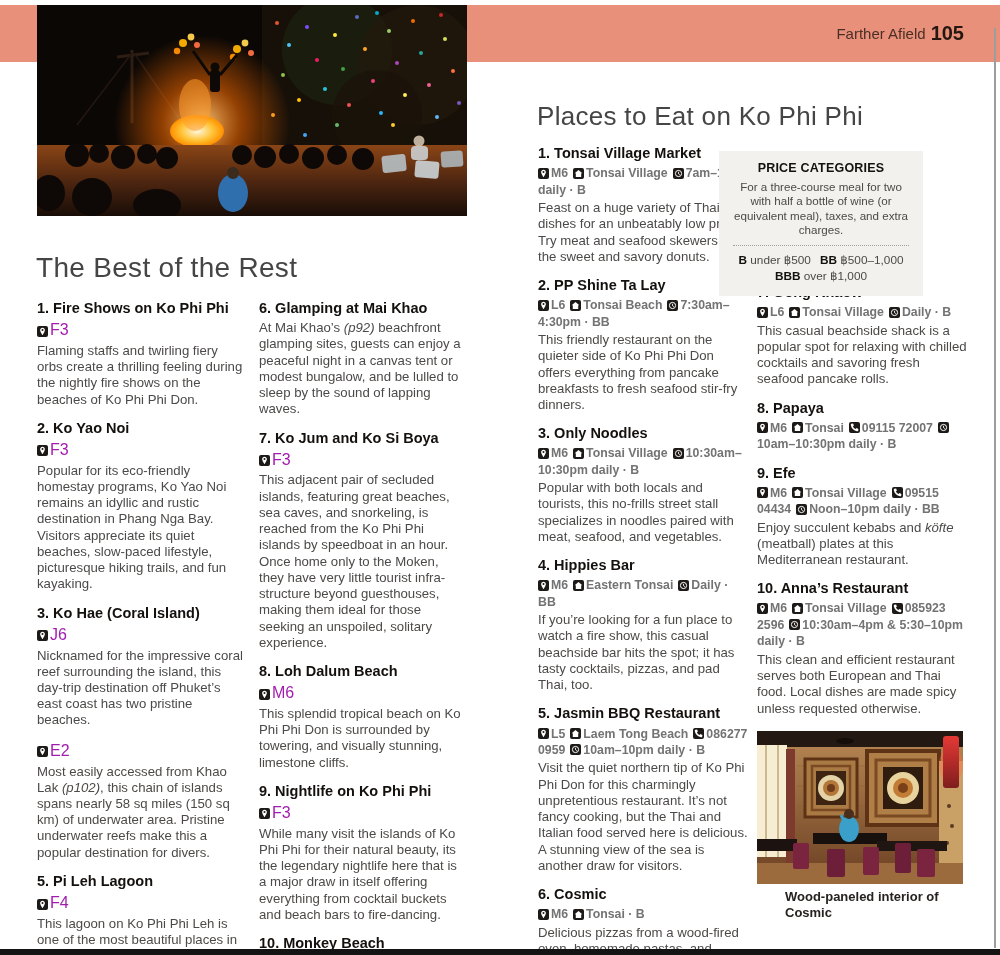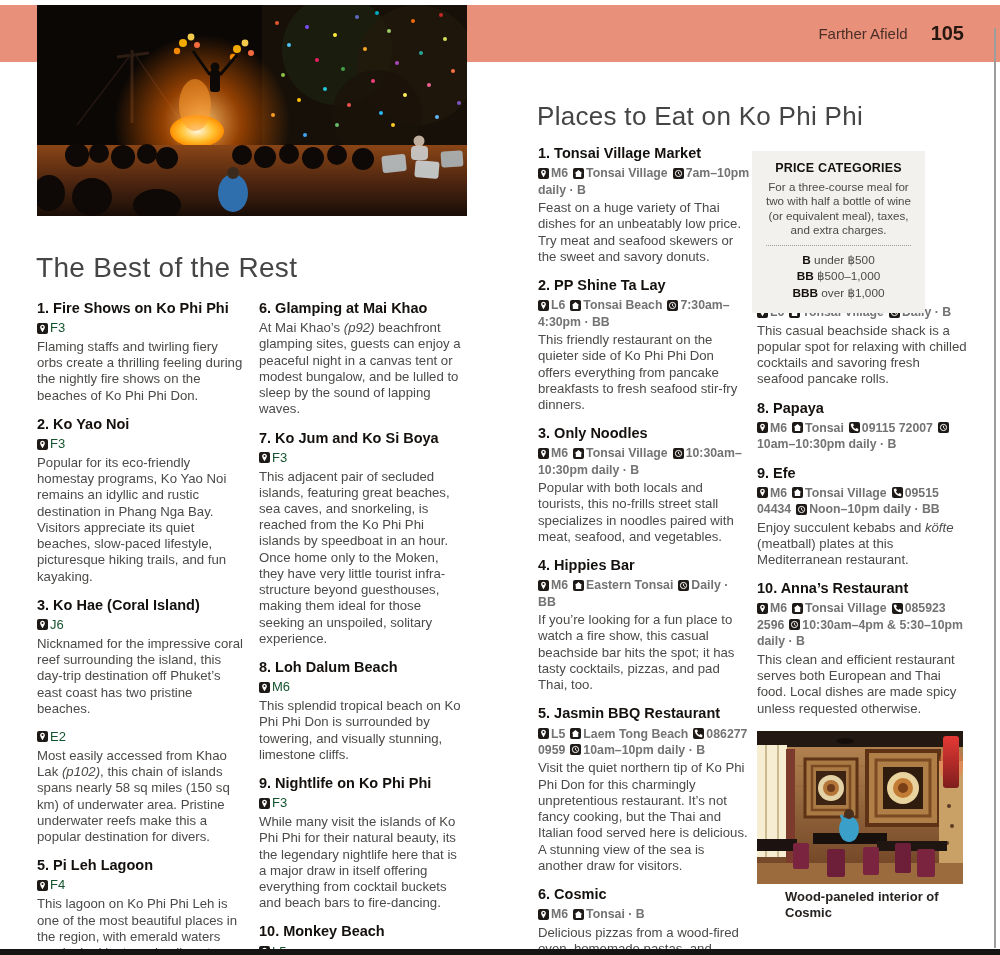--- a/index.html
+++ b/index.html
@@ -1,21 +1,21 @@
 <!DOCTYPE html>
 <html><head>
 <meta charset="utf-8">
 <style>
   html,body { margin:0; padding:0; background:#ffffff; }
   .page { position:relative; width:1000px; height:955px; background:#fff; overflow:hidden;
           font-family:"Liberation Sans","DejaVu Sans",sans-serif; color:#1c1713; }
 
   
   .header-bar { position:absolute; left:0; top:5px; width:1000px; height:57px; background:#e8907a; }
-  .header-inner { position:absolute; right:36px; top:0; height:100%; display:flex; align-items:center; gap:23px; }
+  .header-inner { position:absolute; right:36px; top:0; height:100%; display:flex; align-items:center; gap:5px; }
   .section-label { font-size:15px; color:#4b2f27; }
   .page-number { font-size:20px; font-weight:bold; color:#271711; }
 
   
   .top-photo { position:absolute; left:37px; top:5px; width:430px; height:211px; }
   .top-photo svg, .bottom-photo svg { display:block; width:100%; height:100%; }
   .bottom-photo { position:absolute; left:757px; top:731px; width:206px; height:153px; }
   .caption { font-weight:bold; font-size:13px; line-height:1.25; color:#262220; }
   .top-caption { position:absolute; left:37px; top:223px; width:430px; }
   .bottom-caption { position:absolute; left:785px; top:889px; width:180px; }
@@ -27,30 +27,30 @@
 
   
   .best-cols { position:absolute; left:37px; top:300px; width:428px; display:flex; gap:16px; }
   .col { width:206px; }
   .eat-col1 { position:absolute; left:538px; top:145px; width:212px; }
   .eat-col2 { position:absolute; left:757px; top:284px; width:212px; }
 
   
   .entry { margin-bottom:12px; }
   .entry h3 { margin:0 0 3px 0; font-size:14.5px; line-height:1.18; font-weight:bold; color:#14100d; }
-  .mapref { font-size:13px; color:#14532d; line-height:1.3; margin-bottom:2px; }
+  .mapref { font-size:16px; color:#a21caf; line-height:1.3; margin-bottom:2px; }
   .meta { font-size:12.3px; font-weight:bold; color:#737373; line-height:1.34; margin-bottom:2px; }
   .mi { margin-right:5px; }
   .ic { display:inline-block; width:11px; height:11px; vertical-align:-1.5px; margin-right:2px; }
   .ic svg { display:block; width:100%; height:100%; }
   .body { margin:0; font-size:13.2px; line-height:1.23; color:#4c4a48; }
   .it { font-style:italic; }
 
   
-  .price-box { position:absolute; left:752px; top:151px; width:173px; box-sizing:border-box;
+  .price-box { position:absolute; left:719px; top:151px; width:204px; box-sizing:border-box;
                background:#f2f1ed; padding:10px 14px 11px; text-align:center; }
   .price-title { font-size:12.5px; font-weight:bold; color:#14100d; letter-spacing:0.2px; margin-bottom:5px; }
   .price-desc { margin:0 0 7px 0; font-size:11.6px; line-height:1.24; color:#4c4a48; }
   .price-divider { border-top:1.5px dotted #a09e96; margin:0 0 7px 0; height:0; }
   .price-tiers { display:flex; flex-wrap:wrap; justify-content:center; column-gap:9px; row-gap:1px;
                  font-size:11.8px; color:#4c4a48; line-height:1.35; }
   .price-tiers b { color:#14100d; }
 
   
   .edge-line { position:absolute; right:4px; top:28px; bottom:7px; width:2px; background:#9d9d9d; }

